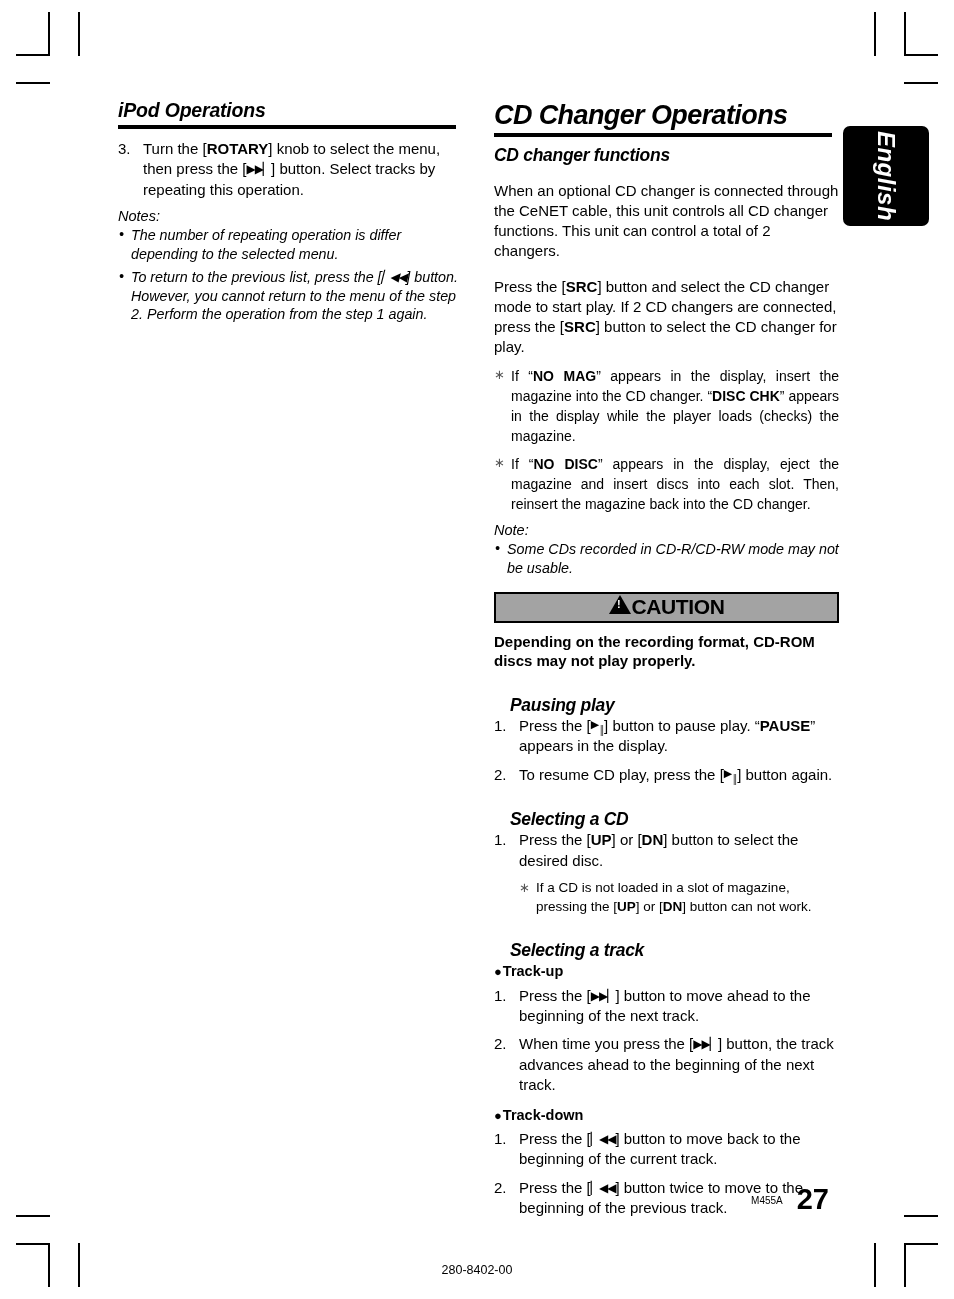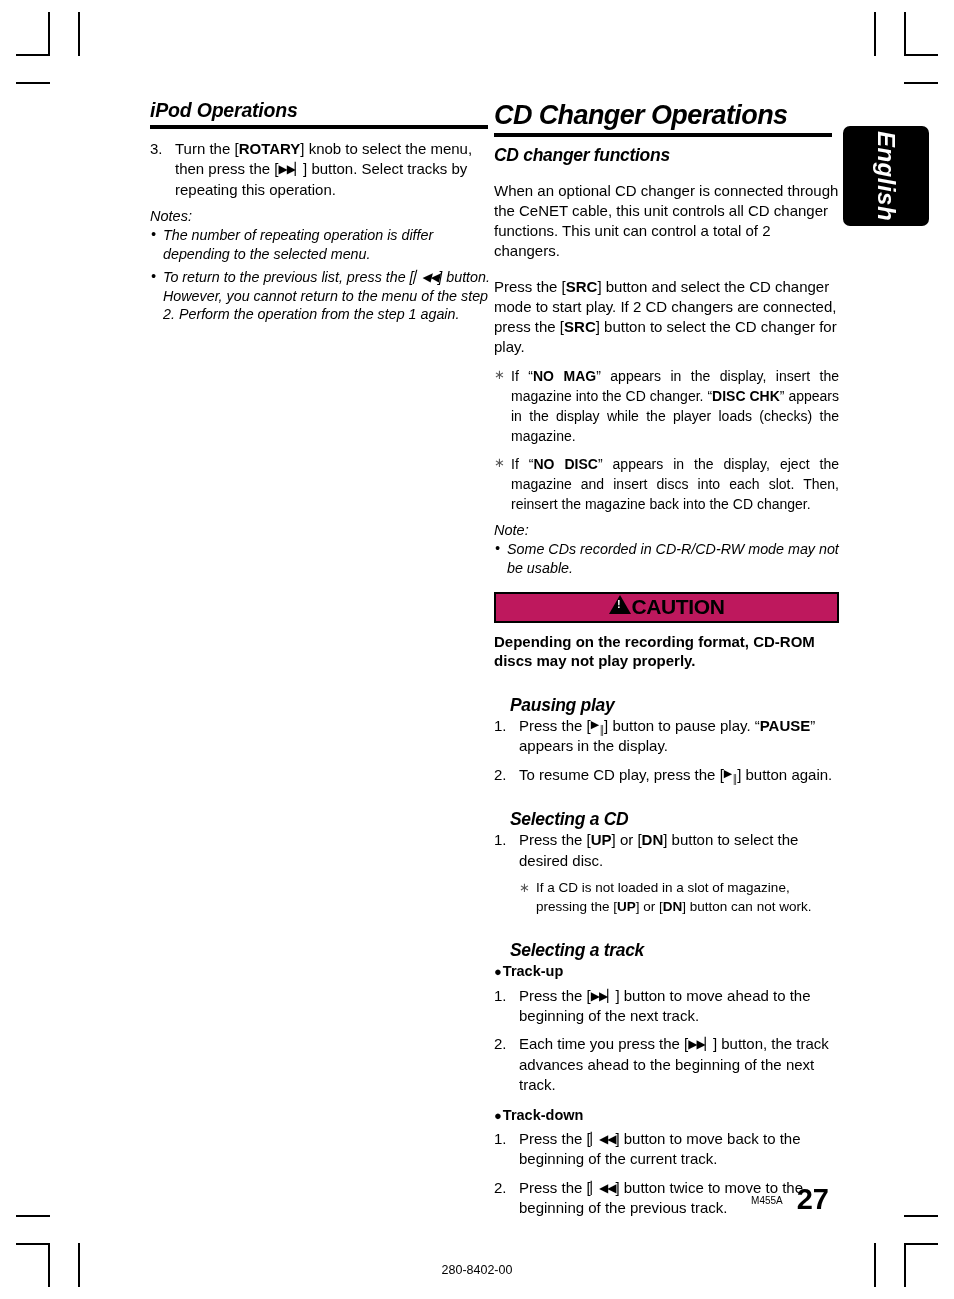--- a/index.html
+++ b/index.html
@@ -21,21 +21,21 @@
   .mark { position: absolute; background: #000; }
   .mark.v { width: 2px; }
   .mark.h { height: 2px; }
 
   
   .col {
     position: absolute;
     top: 100px;
     width: 345px;
   }
-  .col-left  { left: 118px; margin-left: 32px; }
+  .col-left  { left: 118px; }
   .col-right { left: 494px; }
 
   
   .sec-head {
     font-style: italic;
     font-weight: bold;
     font-size: 19.5px;
     letter-spacing: -0.2px;
     line-height: 1.12;
     margin: 0;
@@ -132,21 +132,21 @@
     font-size: 14.5px;
     margin: 3px 0 5px 0;
     line-height: 1.2;
   }
   .dot-head .cdot { font-size: 13px; margin-right: 1px; }
   .dot-head.gap { margin-top: 11px; }
 
   
   .caution-bar {
     border: 2px solid #000;
-    background: #be185d;
+    background: #a3a3a3;
     text-align: center;
     margin: 14px 0 9px 0;
     padding: 1px 0 2px 0;
   }
   .caution-bar .ctext {
     font-weight: bold;
     font-size: 21px;
     letter-spacing: -0.4px;
     vertical-align: middle;
   }
@@ -340,21 +340,21 @@
 
     <div class="dot-head">
       <span class="cdot">●</span><span>Track-up</span>
     </div>
 
     <div class="num-item">
       <span class="num">1.</span><span>Press the [</span><span class="glyph glyph-ff"></span><span>] button to move ahead to the beginning of the next track.</span>
     </div>
 
     <div class="num-item">
-      <span class="num">2.</span><span>Each time you press the [</span><span class="glyph glyph-ff"></span><span>] button, the track advances ahead to the beginning of the next track.</span>
+      <span class="num">2.</span><span>When time you press the [</span><span class="glyph glyph-ff"></span><span>] button, the track advances ahead to the beginning of the next track.</span>
     </div>
 
     <div class="dot-head gap">
       <span class="cdot">●</span><span>Track-down</span>
     </div>
 
     <div class="num-item">
       <span class="num">1.</span><span>Press the [</span><span class="glyph glyph-rew"></span><span>] button to move back to the beginning of the current track.</span>
     </div>
 

